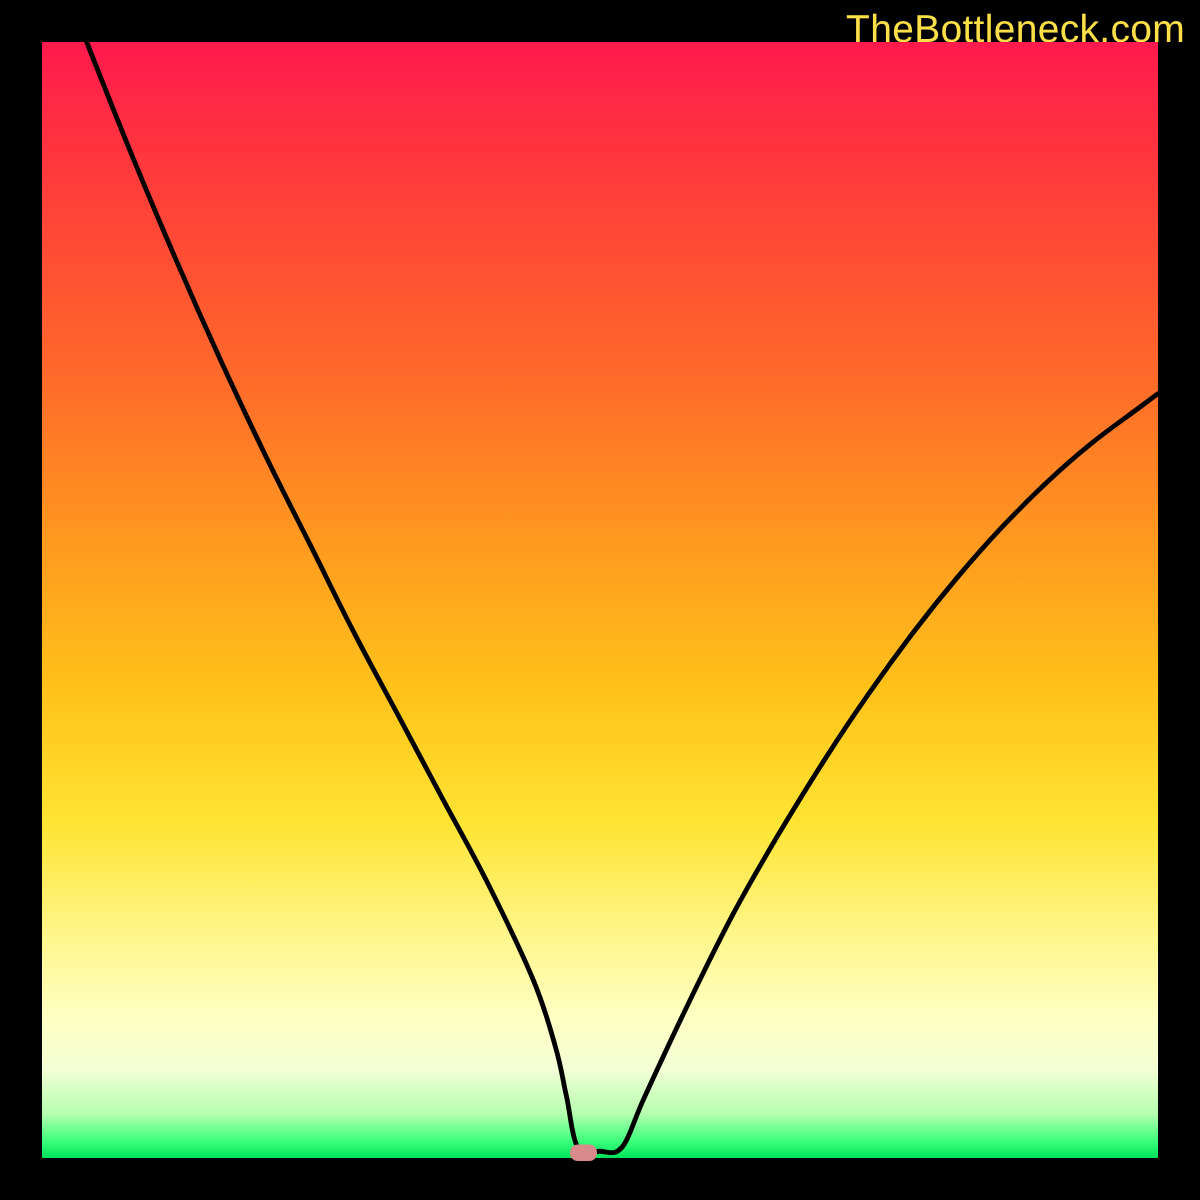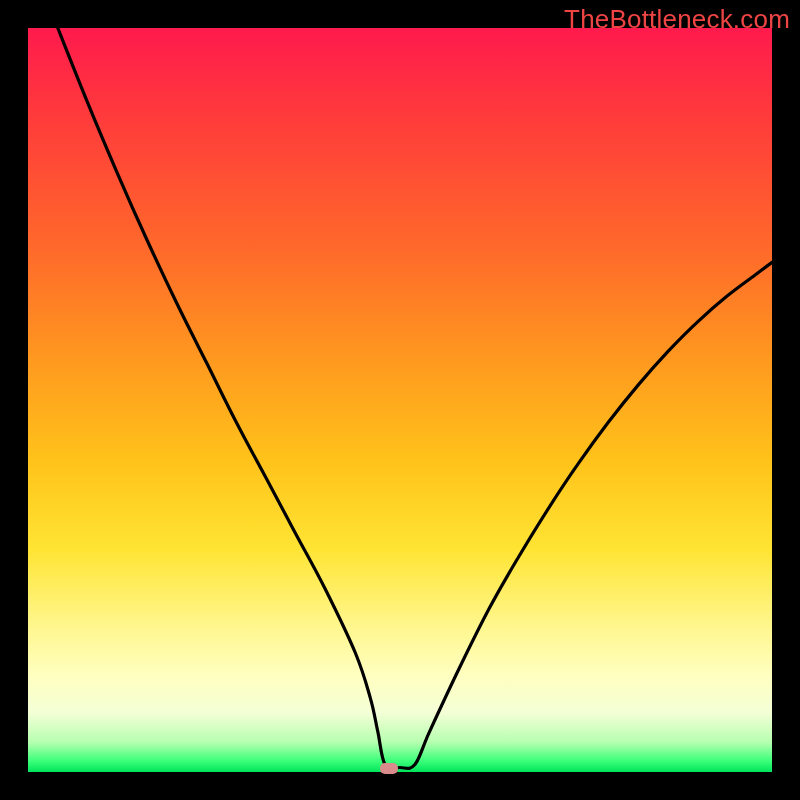--- a/index.html
+++ b/index.html
@@ -36,21 +36,21 @@
       #f4ffd6 92%,
       #b6ffb0 96%,
       #3cff7a 98.5%,
       #00e45a 100%
     );
   }
   .watermark {
     position: absolute;
     top: 4px;
     right: 10px;
-    color: #ef4444;
+    color: #fde047;
     font-size: 26px;
     letter-spacing: 0.2px;
     font-weight: 500;
     user-select: none;
   }
   svg.curve {
     position: absolute;
     left: 0;
     top: 0;
     width: 744px;

